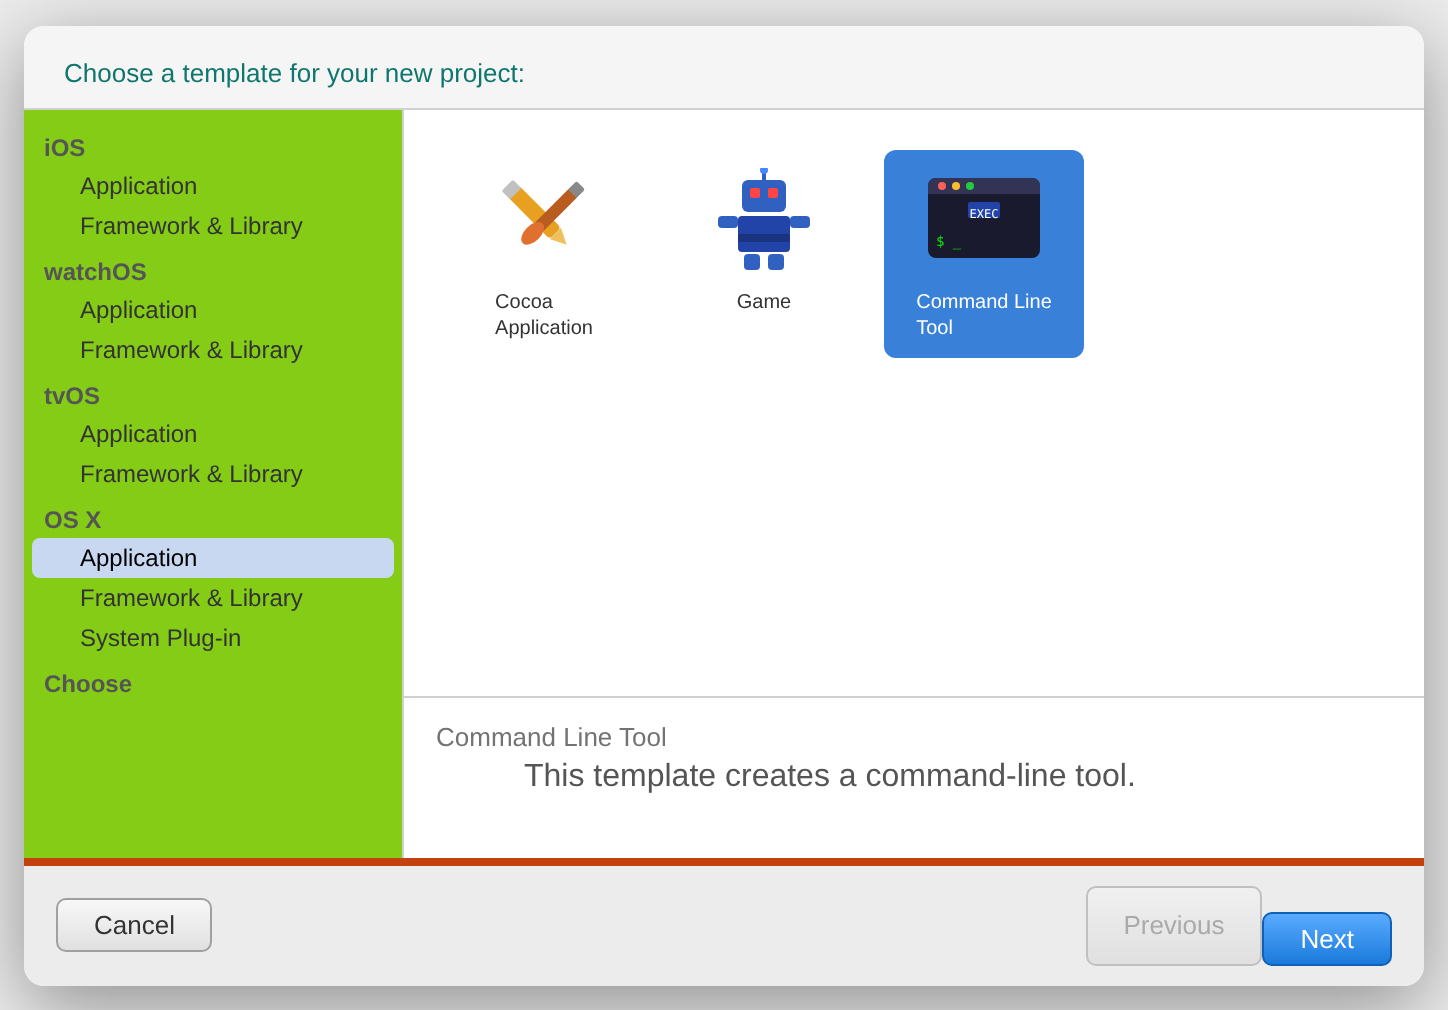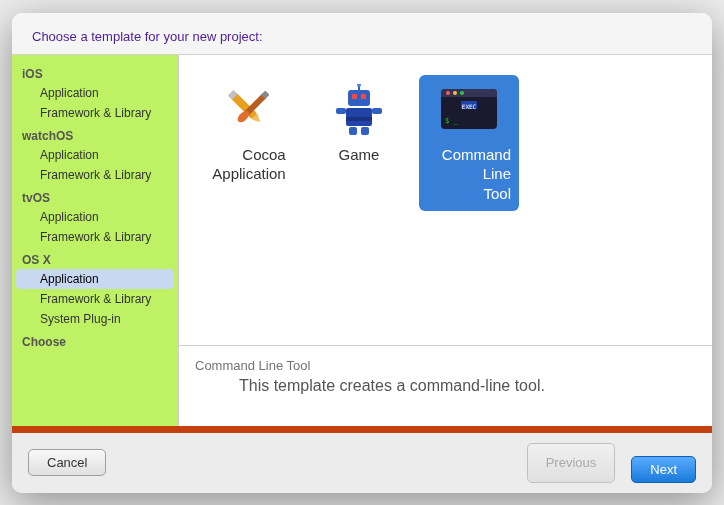--- a/index.html
+++ b/index.html
@@ -21,33 +21,33 @@
       background: #f5f5f5;
       border-radius: 10px;
       box-shadow: 0 10px 40px rgba(0,0,0,0.4);
       display: flex;
       flex-direction: column;
       overflow: hidden;
     }
     .dialog-header {
       padding: 16px 20px 10px;
       font-size: 13px;
-      color: #4c1d95;
+      color: #0f766e;
       border-bottom: 1px solid #d0d0d0;
       background: #f5f5f5;
     }
     .dialog-body {
       display: flex;
       flex: 1;
       overflow: hidden;
     }
     
     .sidebar {
-      width: 167px;
-      background: #bef264;
+      width: 190px;
+      background: #84cc16;
       border-right: 1px solid #d0d0d0;
       overflow-y: auto;
       padding: 6px 0;
     }
     .sidebar-group-label {
       padding: 6px 10px 2px;
       font-size: 12px;
       font-weight: 600;
       color: #555;
       cursor: default;
@@ -99,22 +99,22 @@
     }
     .template-icon {
       width: 56px;
       height: 56px;
       display: flex;
       align-items: center;
       justify-content: center;
       margin-bottom: 6px;
     }
     .template-label {
-      font-size: 15px;
-      text-align: right;
+      font-size: 10px;
+      text-align: left;
       color: #333;
       line-height: 1.3;
     }
     
     .description-panel {
       padding: 12px 16px;
       min-height: 80px;
       background: #fff;
     }
     .description-title {
@@ -128,21 +128,21 @@
       color: #555;
       margin-left: 44px;
     }
     
     .dialog-footer {
       padding: 10px 16px;
       display: flex;
       align-items: center;
       justify-content: space-between;
       background: #ececec;
-      border-top: 7px solid #c2410c;
+      border-top: 4px solid #c2410c;
     }
     .btn {
       padding: 5px 18px;
       border-radius: 5px;
       border: 1px solid #a0a0a0;
       font-size: 13px;
       cursor: pointer;
       background: linear-gradient(to bottom, #f8f8f8, #e0e0e0);
       color: #333;
     }
@@ -153,21 +153,21 @@
       margin-top: 13px;
     }
     .btn-disabled {
       background: linear-gradient(to bottom, #f0f0f0, #e0e0e0);
       color: #aaa;
       border: 1px solid #c0c0c0;
       cursor: default;
     }
     .footer-right {
       display: flex;
-      gap: 16px;
+      gap: 0;
     }
     
     .cocoa-svg, .game-svg, .cmdtool-svg {
       width: 54px;
       height: 54px;
     }
   </style>
 </head>
 <body>
 

